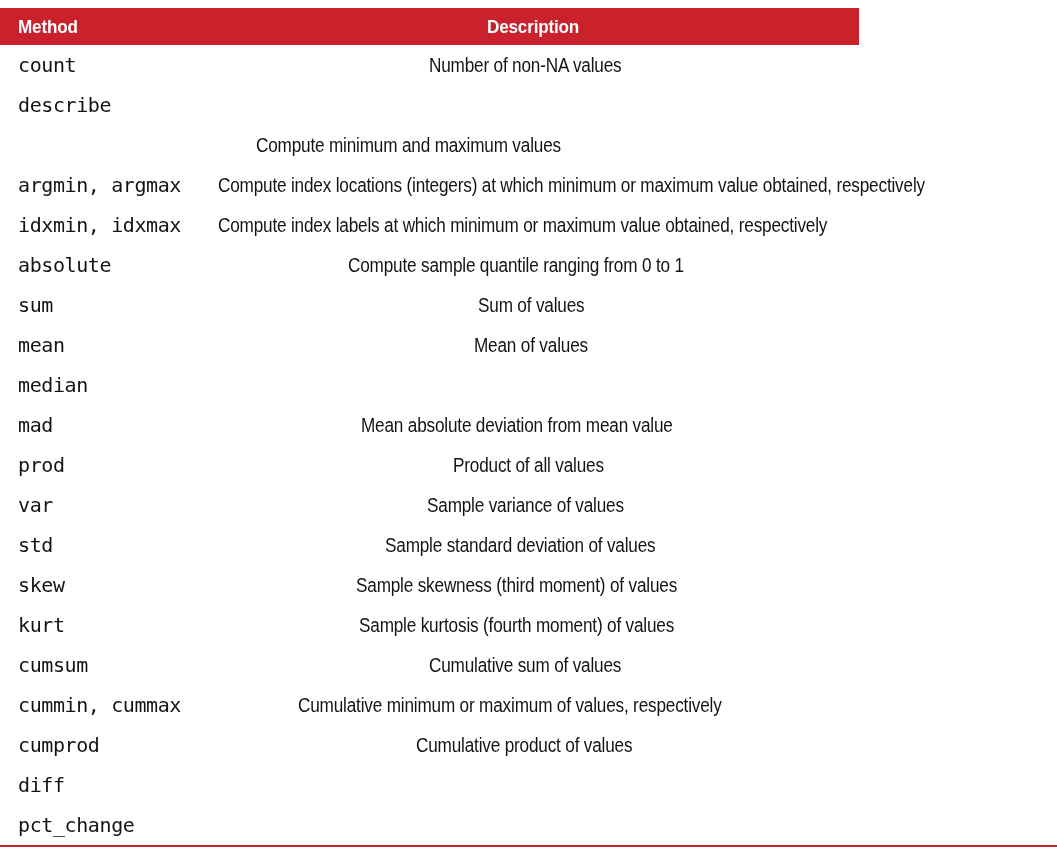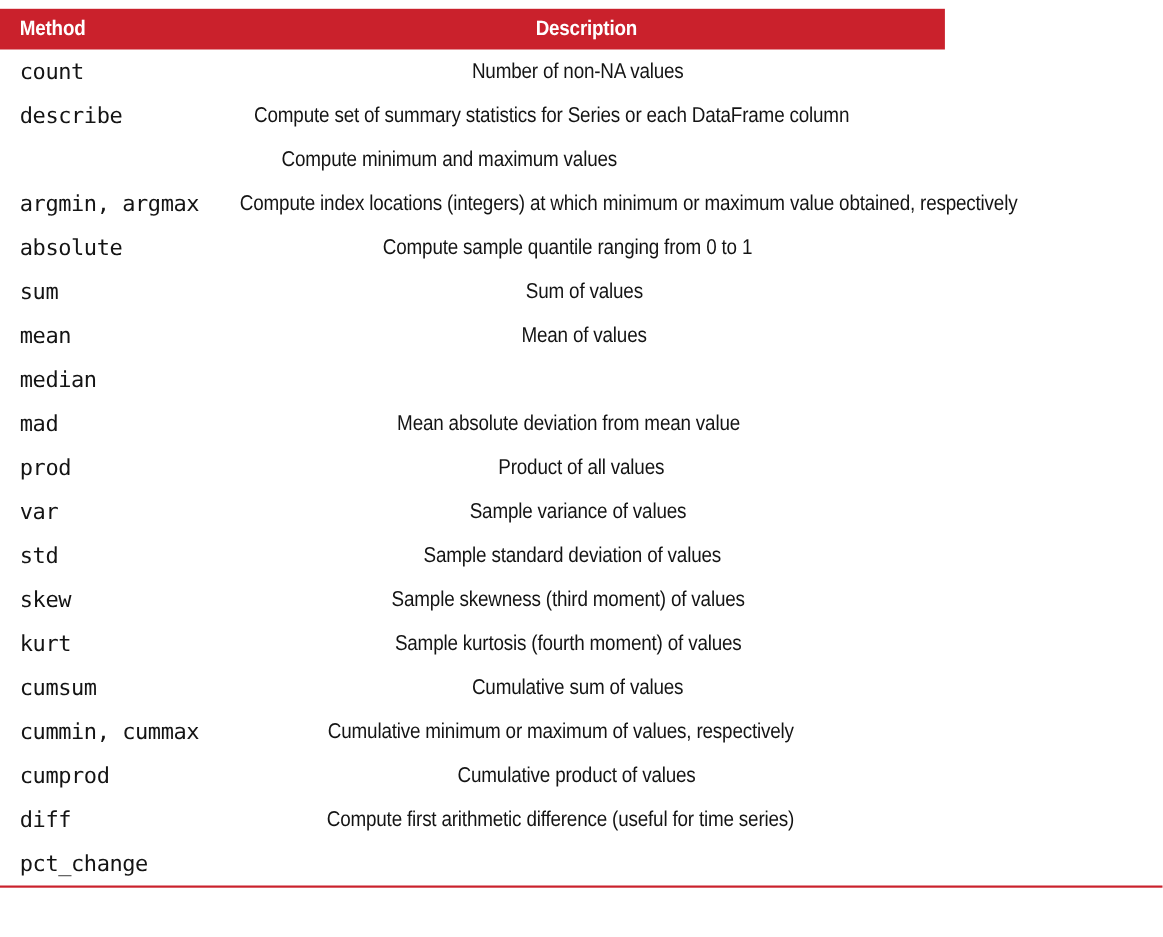--- a/index.html
+++ b/index.html
@@ -92,40 +92,45 @@
     </div>
     <div class="cell-desc">
       <span class="desc-text">Number of non-NA values</span>
     </div>
   </div>
 
   <div class="table-row">
     <div class="cell-method">
       <span class="method-text">describe</span>
     </div>
-    <div class="cell-desc">
-      <span class="desc-text">Compute set of summary statistics for Series or each DataFrame column</span>
-    </div>
   </div>
 
   <div class="table-row">
     <div class="cell-desc">
       <span class="desc-text">Compute minimum and maximum values</span>
     </div>
   </div>
 
   <div class="table-row">
     <div class="cell-method">
       <span class="method-text">argmin, argmax</span>
     </div>
     <div class="cell-desc">
       <span class="desc-text">Compute index locations (integers) at which minimum or maximum value obtained, respectively</span>
     </div>
   </div>
 
+  <div class="table-row">
+    <div class="cell-method">
+      <span class="method-text">idxmin, idxmax</span>
+    </div>
+    <div class="cell-desc">
+      <span class="desc-text">Compute index labels at which minimum or maximum value obtained, respectively</span>
+    </div>
+  </div>
 
   <div class="table-row">
     <div class="cell-method">
       <span class="method-text">absolute</span>
     </div>
     <div class="cell-desc">
       <span class="desc-text">Compute sample quantile ranging from 0 to 1</span>
     </div>
   </div>
 
@@ -230,23 +235,20 @@
       <span class="method-text">cumprod</span>
     </div>
     <div class="cell-desc">
       <span class="desc-text">Cumulative product of values</span>
     </div>
   </div>
 
   <div class="table-row">
     <div class="cell-method">
       <span class="method-text">diff</span>
-    </div>
-    <div class="cell-desc">
-      <span class="desc-text">Compute first arithmetic difference (useful for time series)</span>
     </div>
   </div>
 
   <div class="table-row">
     <div class="cell-method">
       <span class="method-text">pct_change</span>
     </div>
   </div>
 </div>
 

